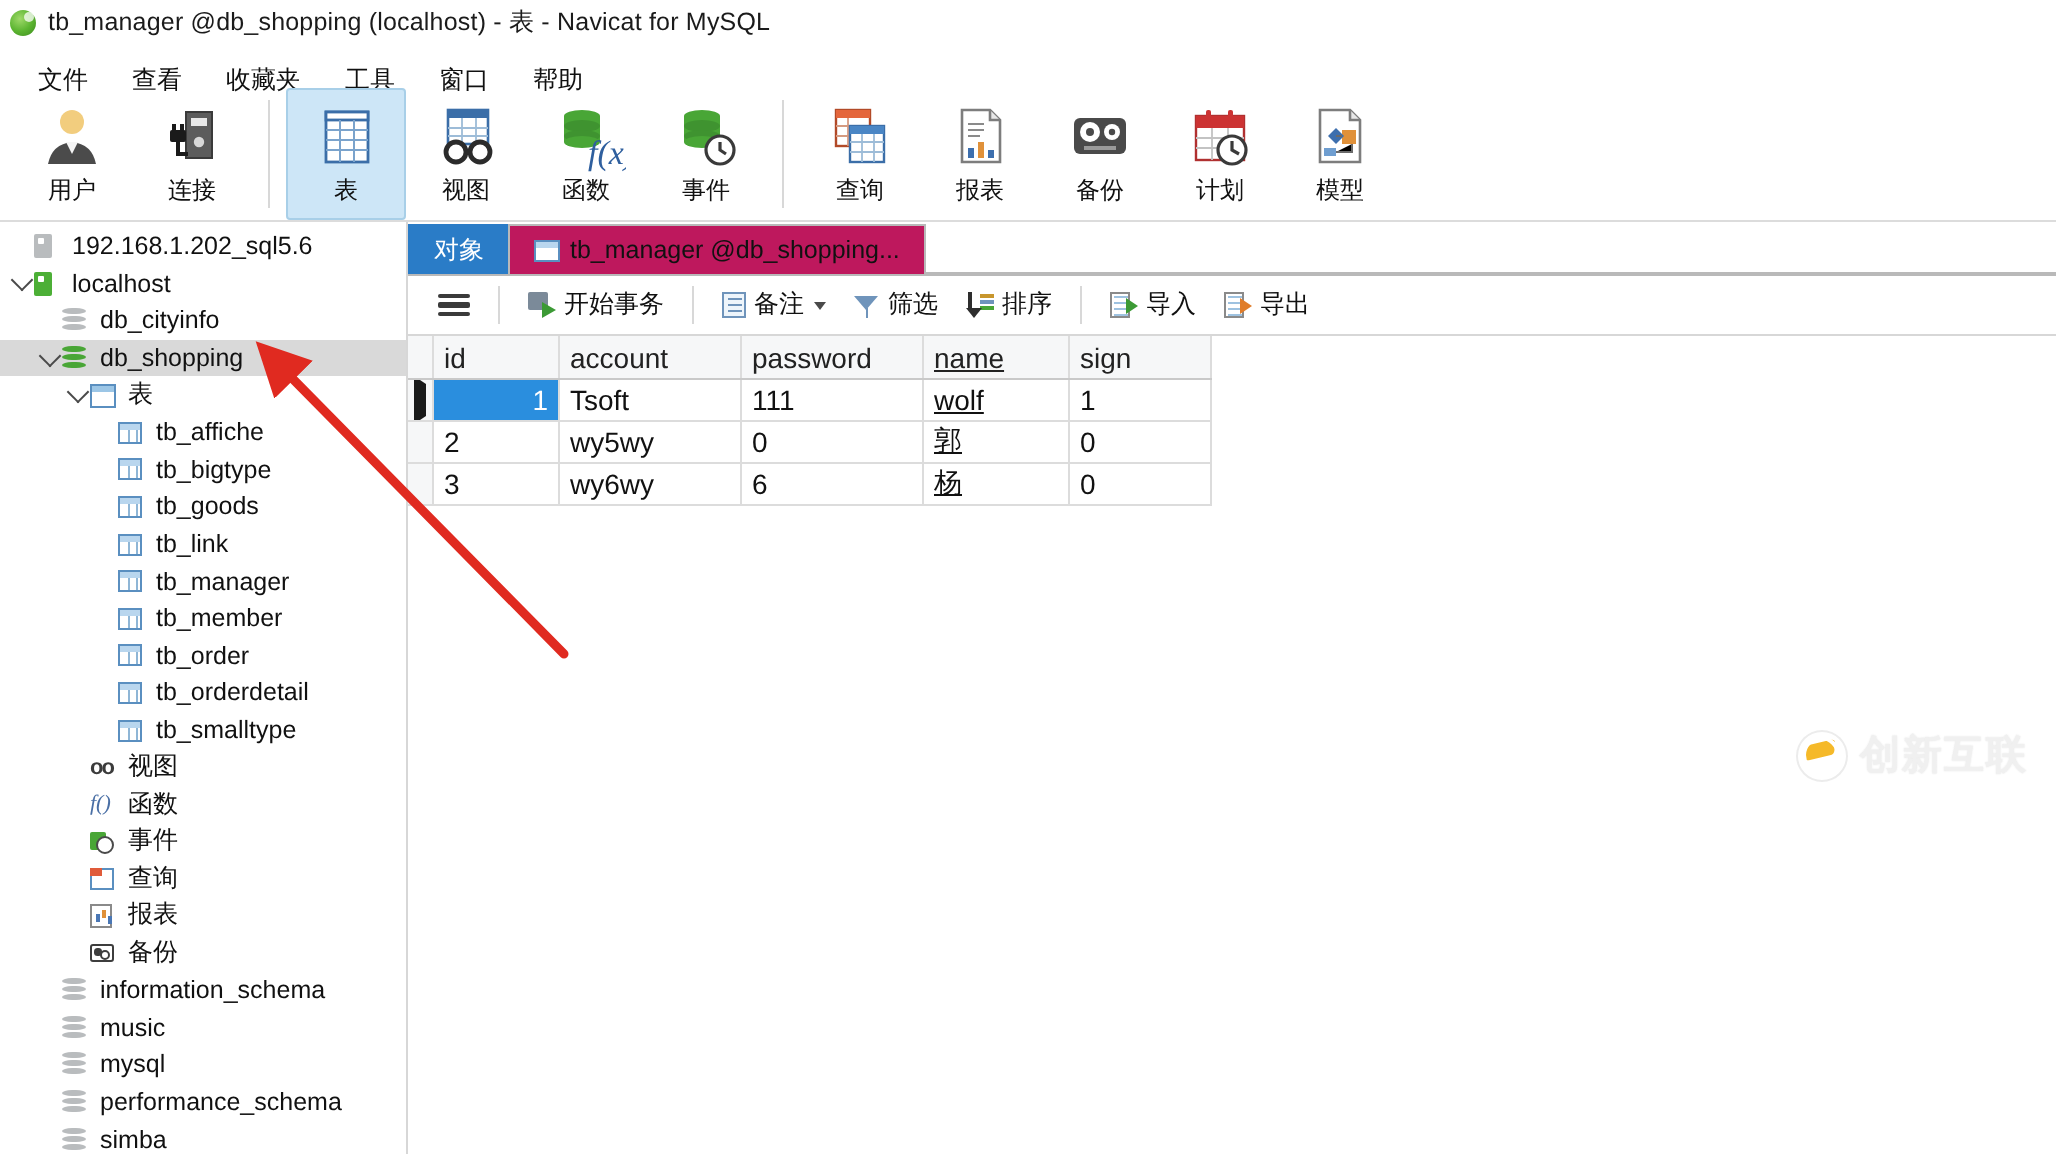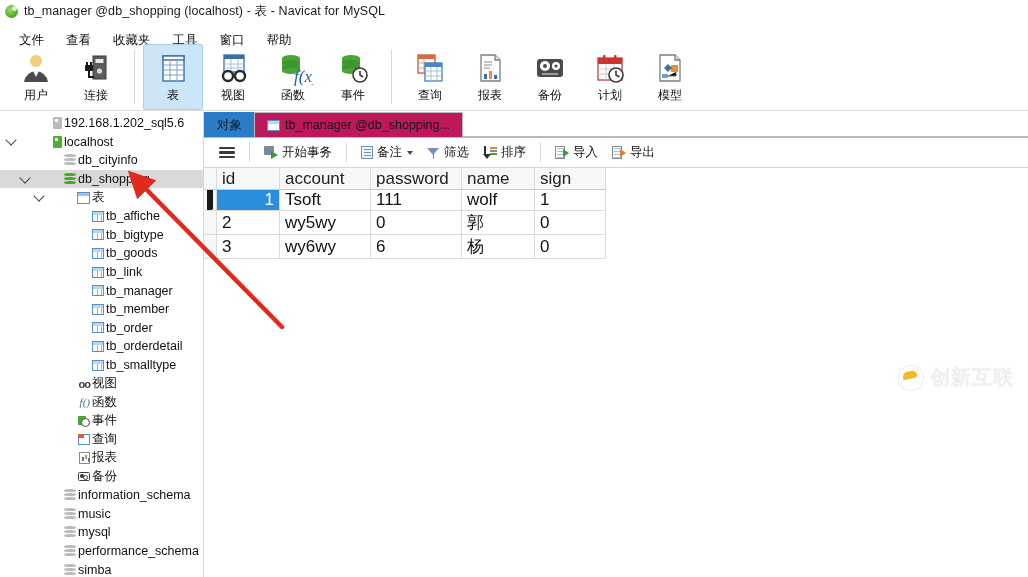--- a/index.html
+++ b/index.html
@@ -40,21 +40,21 @@
 
   
   .sidebar{width:203px;flex:0 0 203px;background:#fff;border-right:1px solid #d7d7d7;
     overflow:hidden;padding-top:3px;position:relative;}
   .node{height:18.6px;display:flex;align-items:center;white-space:nowrap;cursor:default;font-size:12.5px;}
   .node.sel{background:#d9d9d9;}
   .twisty{width:13px;flex:0 0 13px;display:flex;align-items:center;justify-content:center;
     font-size:9px;color:#555;}
   .chev{width:7px;height:7px;border-right:1.6px solid #4a4a4a;border-bottom:1.6px solid #4a4a4a;
     transform:rotate(45deg);margin-top:-3px;}
-  .n-ico{width:17px;flex:0 0 17px;display:flex;align-items:center;justify-content:flex-end;margin-left:28px;}
+  .n-ico{width:17px;flex:0 0 17px;display:flex;align-items:center;justify-content:flex-start;}
   .n-label{padding-left:2px;color:#111;}
 
   
   .ic-server{width:9px;height:12px;border-radius:1px;background:#b9bcbe;position:relative;}
   .ic-server.on{background:#4caf36;}
   .ic-server:after{content:"";position:absolute;left:1.5px;top:2px;width:3px;height:3px;background:#fff;border-radius:.5px;}
   .ic-db{width:12px;height:12px;position:relative;}
   .ic-db i{position:absolute;left:0;width:12px;height:3px;border-radius:50%/60%;background:#b9bcbe;display:block;}
   .ic-db.on i{background:#49a636;}
   .ic-db i:nth-child(1){top:0px;}
@@ -82,21 +82,21 @@
   .ic-backup:before{content:"";position:absolute;left:1px;top:1px;width:3.5px;height:3.5px;border-radius:50%;background:#3d3d3d;}
   .ic-backup:after{content:"";position:absolute;right:1.5px;top:1.5px;width:3px;height:3px;border-radius:50%;border:1px solid #3d3d3d;}
 
   
   .right{flex:1;display:flex;flex-direction:column;background:#fff;min-width:0;}
 
   .tabstrip{height:26px;display:flex;align-items:flex-end;background:#fff;border-bottom:1px solid #b9b9b9;}
   .tab{height:24px;display:flex;align-items:center;padding:0 12px;font-size:12.5px;
     border:1px solid #b9b9b9;border-bottom:none;background:#be185d;margin-right:-1px;cursor:default;
     white-space:nowrap;}
-  .tab.active{background:#2a7cc7;color:#0f172a;border-color:#2a7cc7;font-weight:normal;}
+  .tab.active{background:#2a7cc7;color:#ffffff;border-color:#2a7cc7;font-weight:normal;}
   .tab .tabico{width:13px;height:11px;border:1px solid #5a8fc0;background:#fff;margin-right:5px;
     position:relative;box-sizing:border-box;flex:0 0 auto;}
   .tab .tabico:before{content:"";position:absolute;left:0;top:0;right:0;height:3px;background:#b9d6ee;}
   .tabfill{flex:1;height:24px;border-bottom:1px solid #b9b9b9;}
 
   .grid-toolbar{height:29px;display:flex;align-items:center;background:#fff;border-bottom:1px solid #d7d7d7;
     padding-left:8px;}
   .gt-btn{display:flex;align-items:center;height:23px;padding:0 6px;cursor:default;font-size:12.5px;
     border:1px solid transparent;border-radius:2px;white-space:nowrap;}
   .gt-sep{width:1px;height:19px;background:#d8d8d8;margin:0 7px;flex:0 0 auto;}
@@ -128,32 +128,32 @@
     background:#fff;box-sizing:border-box;display:block;}
   .ico-imp b:before,.ico-exp b:before{content:"";position:absolute;left:1px;top:1px;width:7px;height:1.2px;
     background:#9ec2e0;box-shadow:0 3px 0 0 #9ec2e0,0 6px 0 0 #9ec2e0,0 9px 0 0 #9ec2e0;}
   .ico-imp s{position:absolute;right:0;top:3px;width:0;height:0;text-decoration:none;
     border-left:6px solid #3c9a35;border-top:4px solid transparent;border-bottom:4px solid transparent;}
   .ico-exp s{position:absolute;right:0;top:3px;width:0;height:0;text-decoration:none;
     border-left:6px solid #e07d2a;border-top:4px solid transparent;border-bottom:4px solid transparent;}
 
   
   .gridwrap{flex:1;background:#fff;overflow:hidden;}
-  table.grid{border-collapse:collapse;table-layout:fixed;font-size:17px;}
+  table.grid{border-collapse:collapse;table-layout:fixed;font-size:14px;}
   table.grid th,table.grid td{border-right:1px solid #dcdcdc;border-bottom:1px solid #dcdcdc;
     height:20px;padding:0 5px;font-weight:normal;text-align:left;overflow:hidden;white-space:nowrap;}
   table.grid thead th{background:#f6f7f8;color:#222;border-bottom:1px solid #c9c9c9;height:21px;}
   table.grid th.rowhdr,table.grid td.rowhdr{width:12px;padding:0;background:#f6f7f8;border-right:1px solid #dcdcdc;
     text-align:center;}
   td.num{text-align:right;}
   tr.selrow td.idcell{background:#2a8ede;color:#fff;text-align:right;}
   td.rowhdr .arrow{width:0;height:0;border-left:6px solid #1a1a1a;border-top:4px solid transparent;
     border-bottom:4px solid transparent;margin:0 auto;}
   .col-id{width:52px;}.col-account{width:80px;}.col-password{width:80px;}
-  .col-name{width:62px;}.col-sign{width:60px;}
+  .col-name{width:62px;text-decoration:underline;}.col-sign{width:60px;}
 
   
   .anno{position:absolute;left:0;top:0;width:1028px;height:577px;pointer-events:none;}
 
   
   .watermark{position:absolute;right:14px;bottom:14px;display:flex;align-items:center;opacity:.95;}
   .wm-logo{width:26px;height:26px;border-radius:50%;background:#ffffff;position:relative;margin-right:6px;
     box-shadow:0 0 0 1px #ececec inset;overflow:hidden;}
   .wm-logo:before{content:"";position:absolute;left:5px;top:6px;width:14px;height:8px;
     background:#f5b61e;transform:skewX(-18deg) rotate(-14deg);border-radius:2px;}

